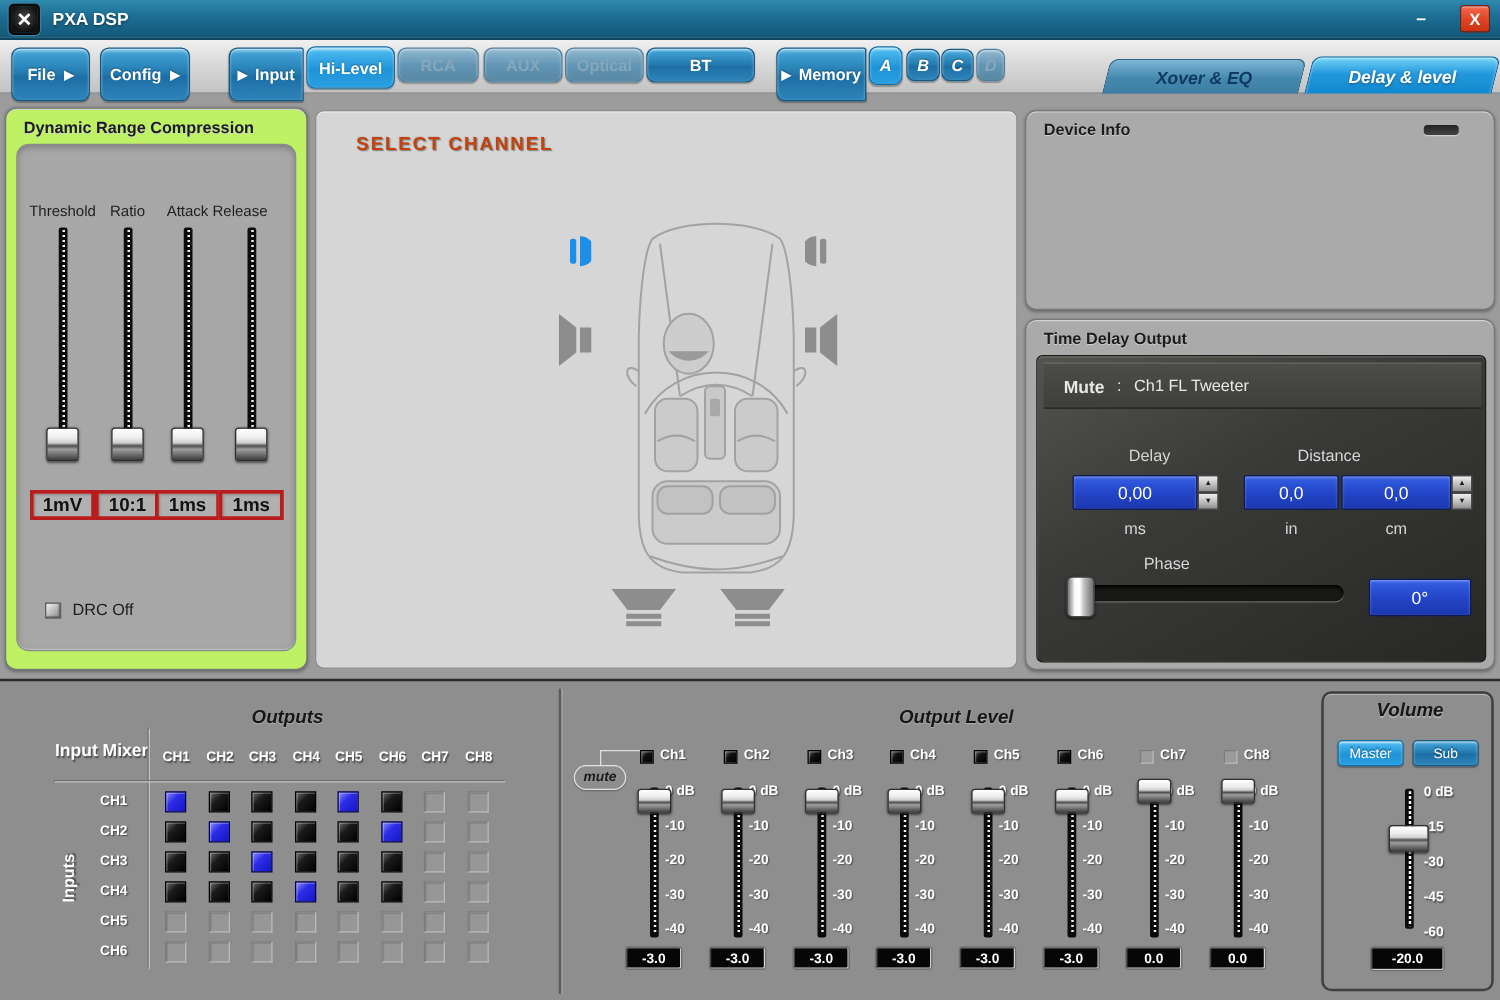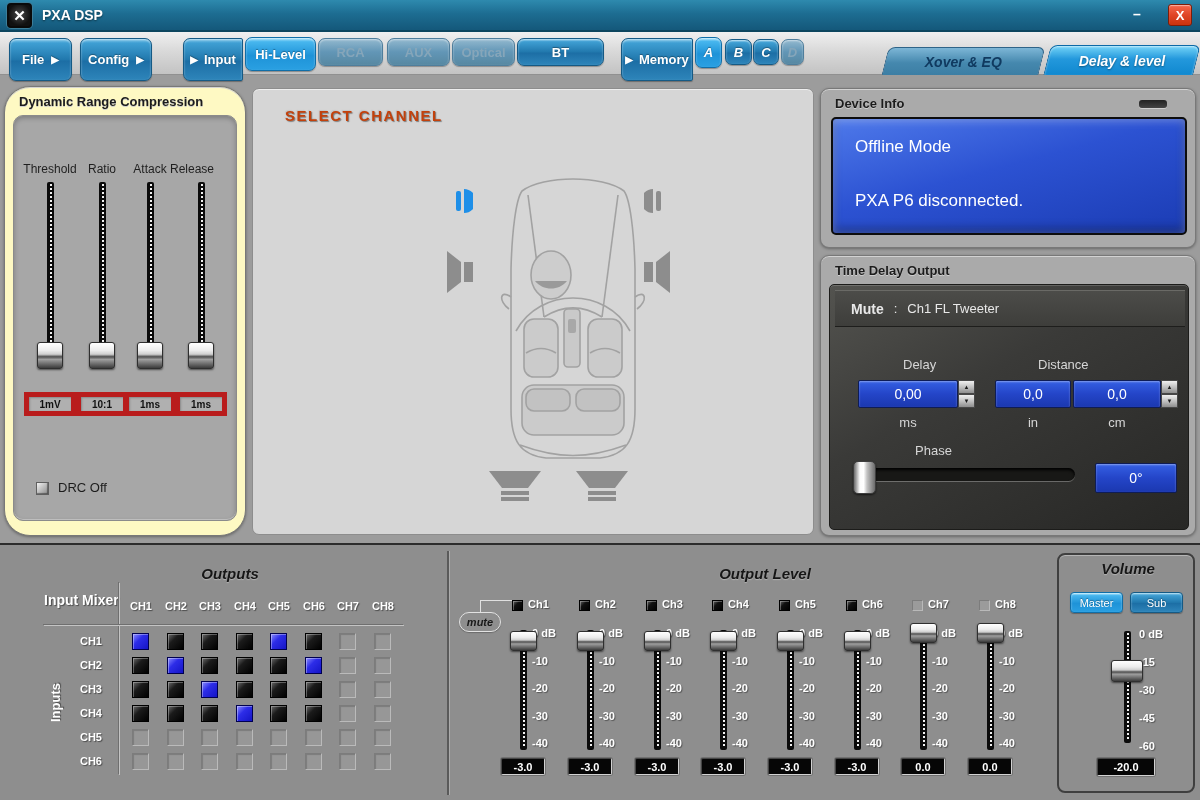--- a/index.html
+++ b/index.html
@@ -66,22 +66,22 @@
   #drc-inner { position:absolute; left:8px; top:28px; width:224px; height:406px; border-radius:10px;
     background:#a7a7a7; border:1px solid #8b8b8b;
     box-shadow:inset 0 2px 5px rgba(0,0,0,.25), inset 0 -1px 0 #c6c6c6; }
   .drc-label { position:absolute; width:64px; text-align:center; font-size:12px; color:#1f1f1f; font-weight:500; }
   .vtrack { position:absolute; width:7px; background:#0b0b0b; border-radius:2px; }
   .vtrack::after { content:""; position:absolute; left:50%; margin-left:-1px; top:2px; bottom:2px; width:2px;
     background:repeating-linear-gradient(180deg,#f2f2f2 0 2px,rgba(0,0,0,0) 2px 4px); }
   .knob { position:absolute; border:1px solid #2f2f2f; border-radius:3px;
     background:linear-gradient(180deg,#ffffff 0%,#ececec 30%,#cfcfcf 45%,#4f4f4f 55%,#9e9e9e 66%,#3c3c3c 100%);
     box-shadow:0 1px 2px rgba(0,0,0,.55); }
-  .drc-value { position:absolute; width:52px; height:24px; background:#b0b0b0; border:5px solid #b91c1c;
-    box-shadow:inset 1px 1px 2px rgba(0,0,0,.22); color:#111; font-weight:bold; font-size:10px;
+  .drc-value { position:absolute; width:52px; height:24px; background:#b0b0b0; border:3px solid #b91c1c;
+    box-shadow:inset 1px 1px 2px rgba(0,0,0,.22); color:#111; font-weight:bold; font-size:15px;
     display:flex; align-items:center; justify-content:center; }
   .chk3d { position:absolute; width:13px; height:13px; border:1px solid #5f5f5f;
     background:linear-gradient(135deg,#f2f2f2 0%,#bdbdbd 50%,#8b8b8b 100%);
     box-shadow:inset -1px -1px 1px rgba(0,0,0,.4); }
 
   
   #channel-panel { background:#d6d6d6; border:1px solid #8d8d8d; border-radius:7px;
     box-shadow:inset 0 1px 0 #eee; }
   #select-channel-title { position:absolute; left:32px; top:18px; font-size:15px; font-weight:bold;
     letter-spacing:1.5px; color:#c2410c; text-shadow:1px 1px 1px #7e7e7e, -1px -1px 1px #c6c6c6; }
@@ -196,21 +196,21 @@
       <div class="mslot btn-dis" style="left: 781px; width: 23px;">D</div>
     </div>
   <div class="page-tab" id="tab-xover" style="left:885px;width:157px;">
     <span>Xover &amp; EQ</span>
   </div>
   <div class="page-tab" id="tab-delay" style="left:1047px;width:150px;">
     <span>Delay &amp; level</span>
   </div>
 </div>
 
-<div class="panel" style="left:4px;top:86px;width:242px;height:450px;background:#fef9c3;border-radius:26px;">
+<div class="panel" style="left:4px;top:86px;width:242px;height:450px;background:#bef264;">
   <div class="panel-title">Dynamic Range Compression</div>
   <div id="drc-inner">
       <div class="drc-label" style="left: 4px; top: 46px;">Threshold</div>
       <div class="vtrack" style="left: 33px; top: 66px; height: 170px;"></div>
       <div class="knob" style="left: 23px; top: 226px; width: 26px; height: 27px;"></div>
       <div class="drc-value" style="left: 10px; top: 276px;">1mV</div>
       <div class="drc-label" style="left: 56px; top: 46px;">Ratio</div>
       <div class="vtrack" style="left: 85px; top: 66px; height: 170px;"></div>
       <div class="knob" style="left: 75px; top: 226px; width: 26px; height: 27px;"></div>
       <div class="drc-value" style="left: 62px; top: 276px;">10:1</div>
@@ -290,24 +290,20 @@
         <polygon points="0,0 52,0 39,17 13,17"></polygon>
         <rect x="12" y="20" width="28" height="4"></rect>
         <rect x="12" y="26" width="28" height="4"></rect>
       </g>
   </svg>
 </div>
 
 <div class="panel" style="left:820px;top:88px;width:376px;height:160px;background:#aaaaaa;">
   <div class="panel-title">Device Info</div>
   <div id="di-dash"></div>
-  <div id="lcd">
-    <div class="lcd-line" style="top:18px;">Offline Mode</div>
-    <div class="lcd-line" style="top:72px;">PXA P6 disconnected.</div>
-  </div>
 </div>
 
 <div class="panel" style="left:820px;top:255px;width:376px;height:281px;background:#aaaaaa;">
   <div class="panel-title">Time Delay Output</div>
   <div id="td-inner">
     <div id="td-mutebar">
       <span style="font-weight:bold;font-size:14px;">Mute</span>
       <span>:</span>
       <span>Ch1  FL Tweeter</span>
     </div>

